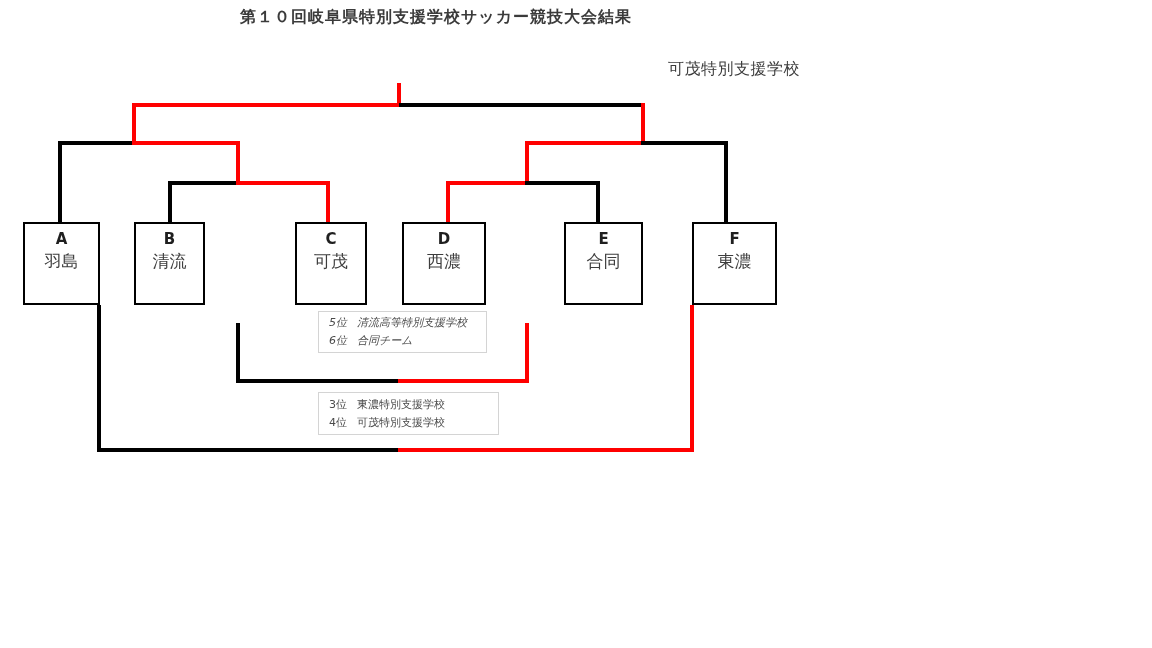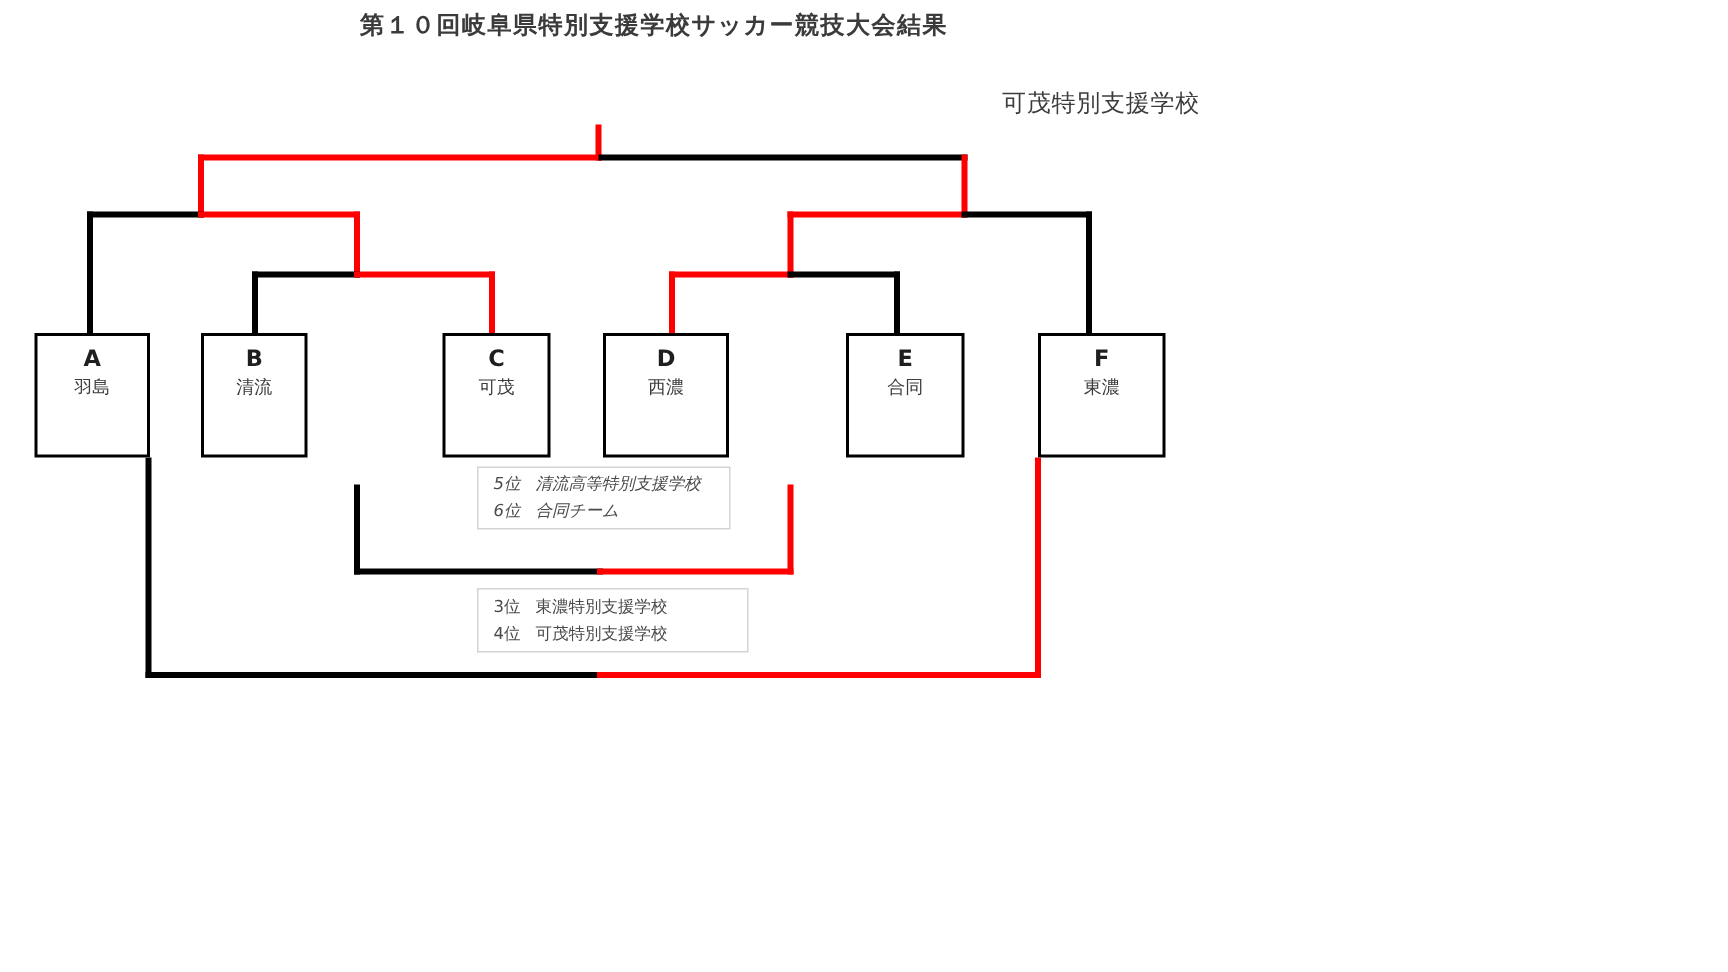--- a/index.html
+++ b/index.html
@@ -23,21 +23,21 @@
   .ln{position:absolute;}
   .blk{background:var(--line,#000);}
   .red{background:var(--win,#f00);}
   .team-box{
     position:absolute;
     border:2px solid #000;background:#fff;
     display:flex;flex-direction:column;align-items:center;
     padding-top:7px;gap:3px;box-sizing:border-box;
   }
   .seed{font-size:15px;color:#1f1f1f;font-weight:600;line-height:1.1;}
-  .tname{font-size:12px;color:#3d3d3d;line-height:1.2;}
+  .tname{font-size:17px;color:#3d3d3d;line-height:1.2;}
   .rank-box{
     position:absolute;border:1px solid #d4d4d4;background:#fff;
     box-sizing:border-box;padding:4px 10px;
     display:flex;flex-direction:column;justify-content:center;gap:2px;
   }
   .rank-row{font-size:11px;color:#4a4a4a;white-space:nowrap;line-height:1.45;}
   .rank-row .rk{margin-right:10px;}
 </style>
 </head>
 <body>

